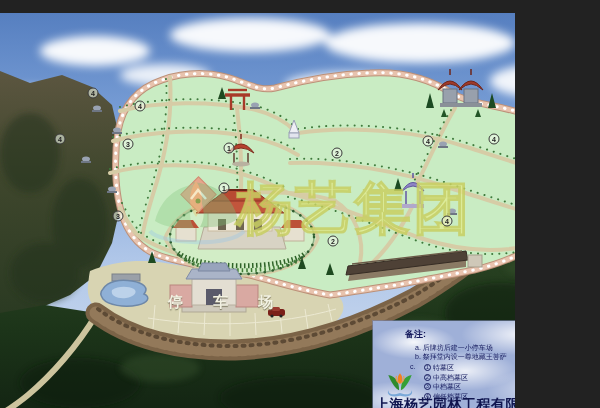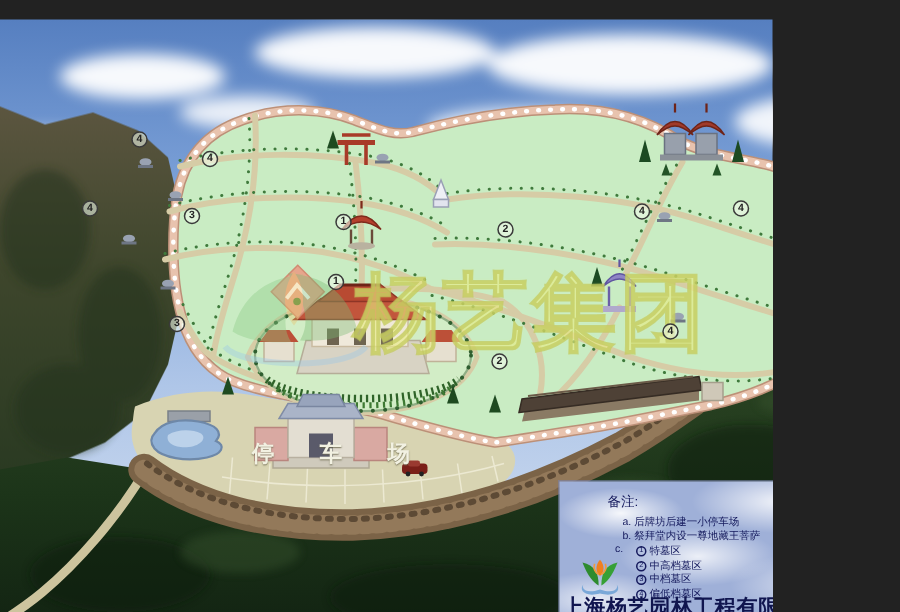--- a/index.html
+++ b/index.html
@@ -42,21 +42,21 @@
     position:absolute;left:373px;top:308px;width:205px;height:96px;
     background-color:#9FB0D8;
     background-image:
       radial-gradient(ellipse 60px 24px at 20% 22%,rgba(255,255,255,0.9),transparent 70%),
       radial-gradient(ellipse 85px 30px at 72% 14%,rgba(255,255,255,0.85),transparent 70%),
       radial-gradient(ellipse 75px 28px at 45% 52%,rgba(255,255,255,0.8),transparent 70%),
       radial-gradient(ellipse 95px 34px at 88% 72%,rgba(255,255,255,0.75),transparent 70%),
       radial-gradient(ellipse 70px 26px at 12% 82%,rgba(255,255,255,0.75),transparent 70%);
     color:#14195C;box-shadow:0 0 0 1px rgba(120,130,170,0.6);
   }
-  .legend .lg-title{position:absolute;left:32px;top:7px;font-size:9px;font-weight:normal;text-align:right;}
+  .legend .lg-title{position:absolute;left:32px;top:7px;font-size:9px;font-weight:bold;text-align:right;}
   .legend .lg-a{position:absolute;left:42px;top:22px;font-size:7px;white-space:nowrap;}
   .legend .lg-b{position:absolute;left:42px;top:31px;font-size:7px;white-space:nowrap;}
   .legend .lg-c{position:absolute;left:37px;top:42px;font-size:7px;}
   .legend .zones{position:absolute;left:51px;top:42px;}
   .legend .zone-line{font-size:7px;line-height:9.5px;white-space:nowrap;display:flex;align-items:center;}
   .legend .zone-dot{
     display:inline-flex;align-items:center;justify-content:center;
     width:7px;height:7px;border:1px solid #14195C;border-radius:50%;
     font-size:5px;line-height:7px;margin-right:2px;flex:0 0 auto;
   }

